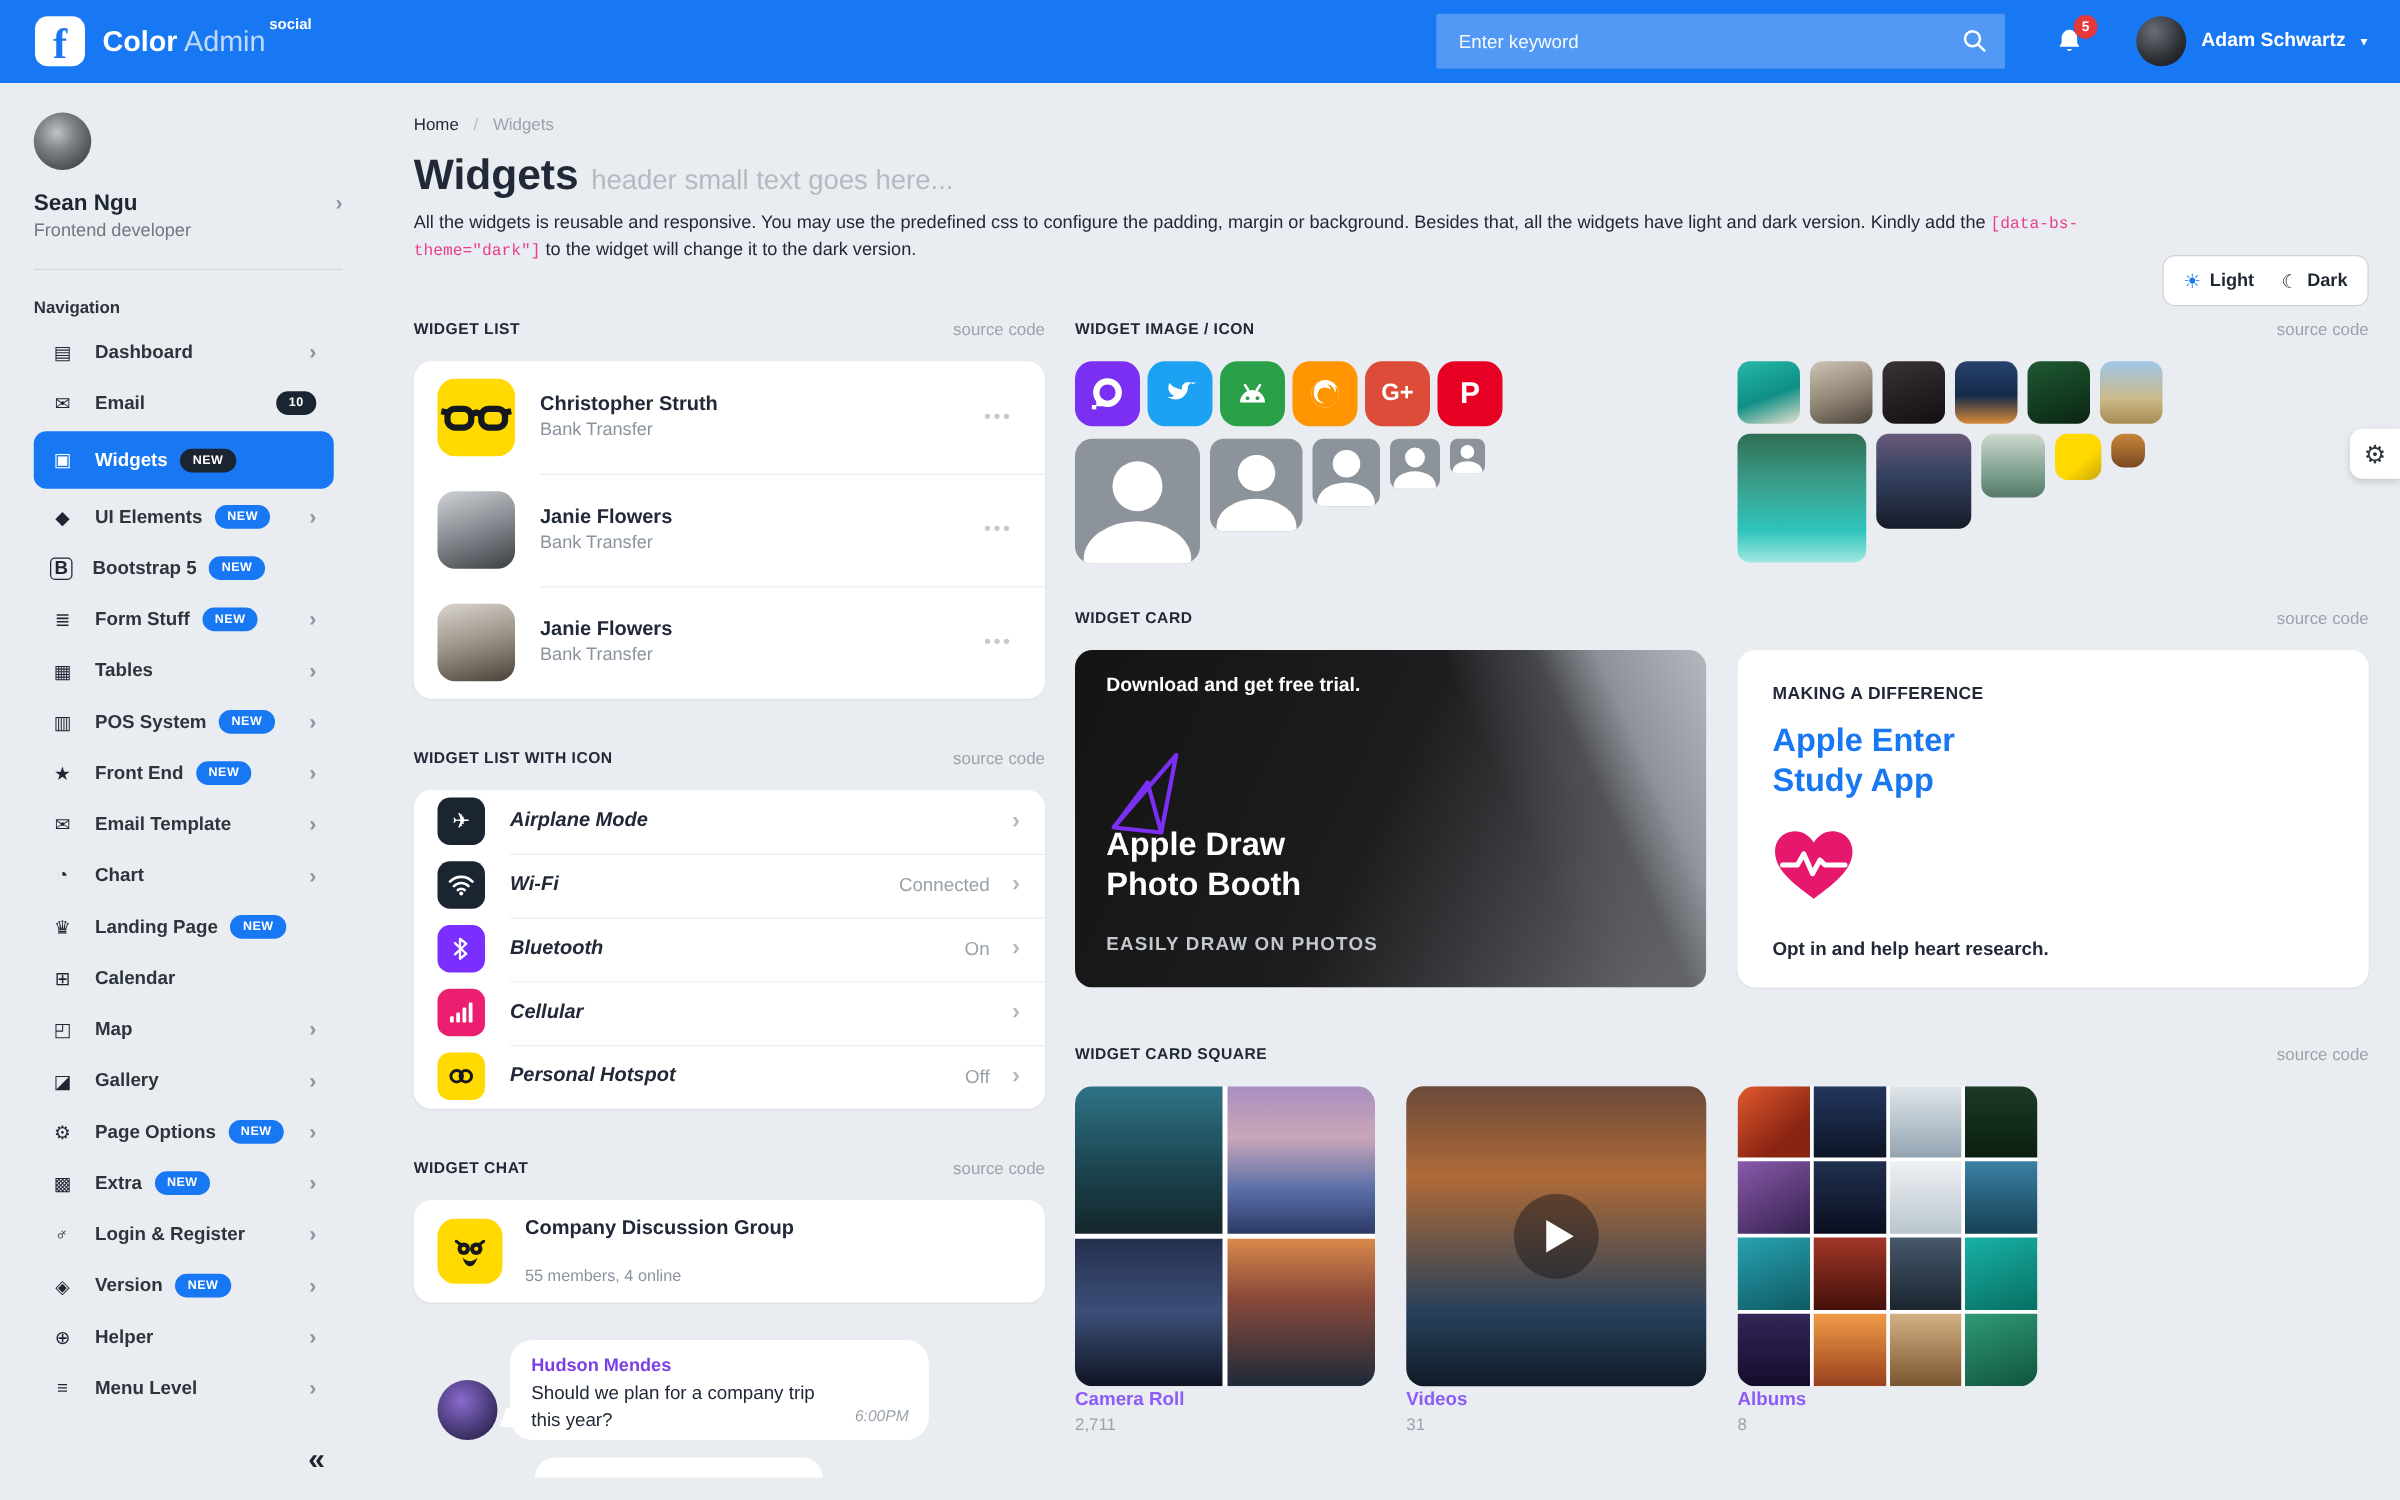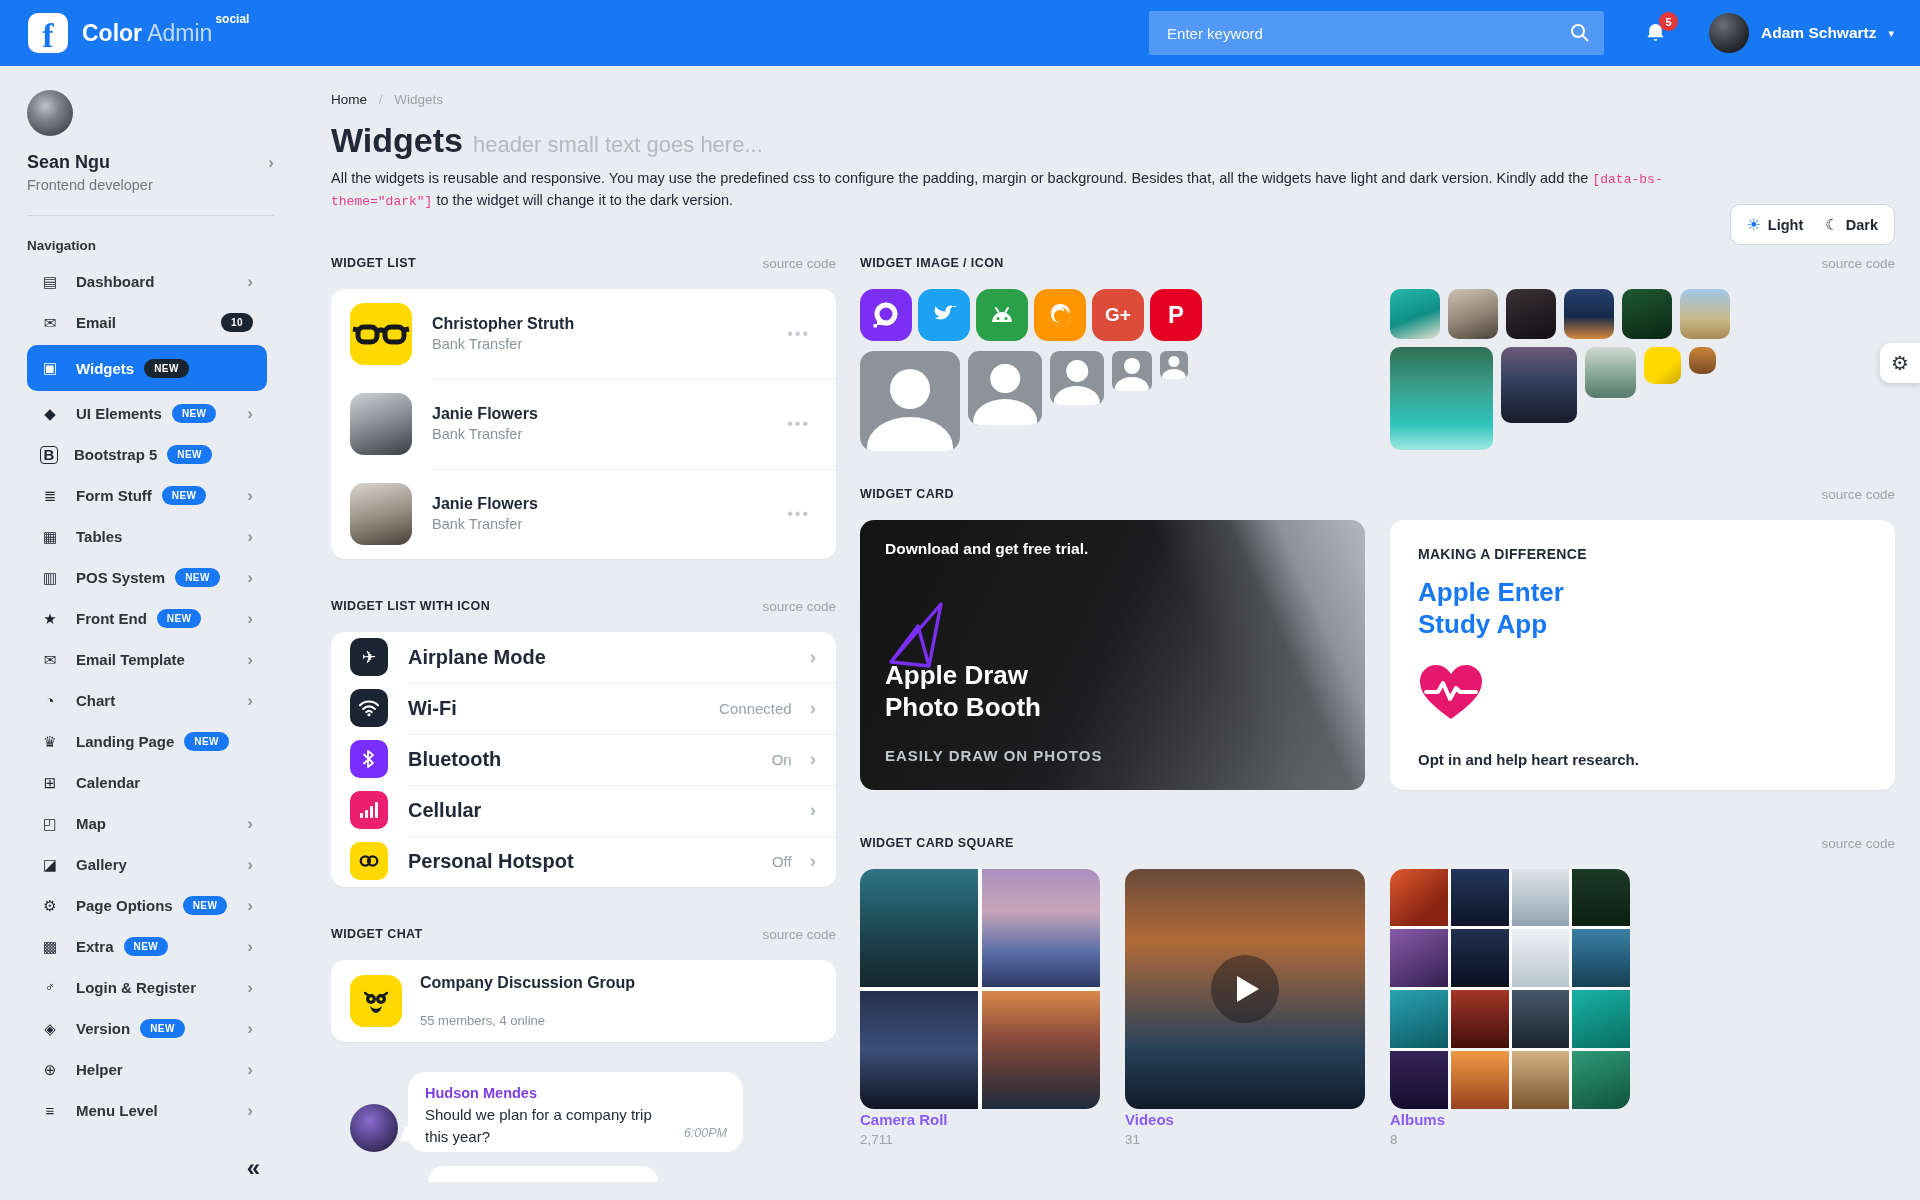--- a/index.html
+++ b/index.html
@@ -87,21 +87,21 @@
   .wl-av.brown { background:linear-gradient(165deg,#d9d5cf 0%,#9b9287 50%,#4a4038 100%); }
   .wl-name { font-size:16px; font-weight:600; color:#212837; }
   .wl-desc { font-size:14.5px; color:#8a939e; margin-top:3px; }
   .dots { margin-left:auto; color:#c3c9cf; font-size:16px; letter-spacing:2px; cursor:pointer; }
 
   
   .wli-row { display:flex; align-items:center; height:51px; padding:0 20px 0 19px; position:relative; cursor:pointer; }
   .wli-row + .wli-row::before { content:""; position:absolute; top:0; left:77px; right:0; height:1px; background:#eceff2; }
   .wli-ico { width:38px; height:38px; border-radius:10px; margin-right:20px; flex:none; display:flex; align-items:center; justify-content:center; color:#fff; font-size:17px; }
   .ic-dark { background:#1b2431; } .ic-purple { background:#7a2eff; } .ic-pink { background:#eb1e70; } .ic-yellow { background:#ffd900; }
-  .wli-lbl { font-size:20px; font-weight:600; color:#212837; }
+  .wli-lbl { font-size:16px; font-weight:600; color:#212837;font-style:italic; }
   .wli-status { margin-left:auto; font-size:15px; color:#99a1a8; }
   .wli-chev { color:#b4bac0; font-size:19px; font-weight:600; margin-left:18px; }
   .wli-row .wli-chev:only-of-type { margin-left:auto; }
   .sig-bars { display:flex; align-items:flex-end; gap:2px; height:16px; }
   .sig-bars i { width:3px; background:#fff; border-radius:1px; display:block; }
 
   
   .chat-head { display:flex; align-items:center; padding:14px 20px 14px 19px; }
   .chat-gico { width:52px; height:52px; border-radius:14px; background:#ffd900; margin-right:18px; display:flex; align-items:center; justify-content:center; }
   .chat-gname { font-size:16px; font-weight:700; color:#212837; }

